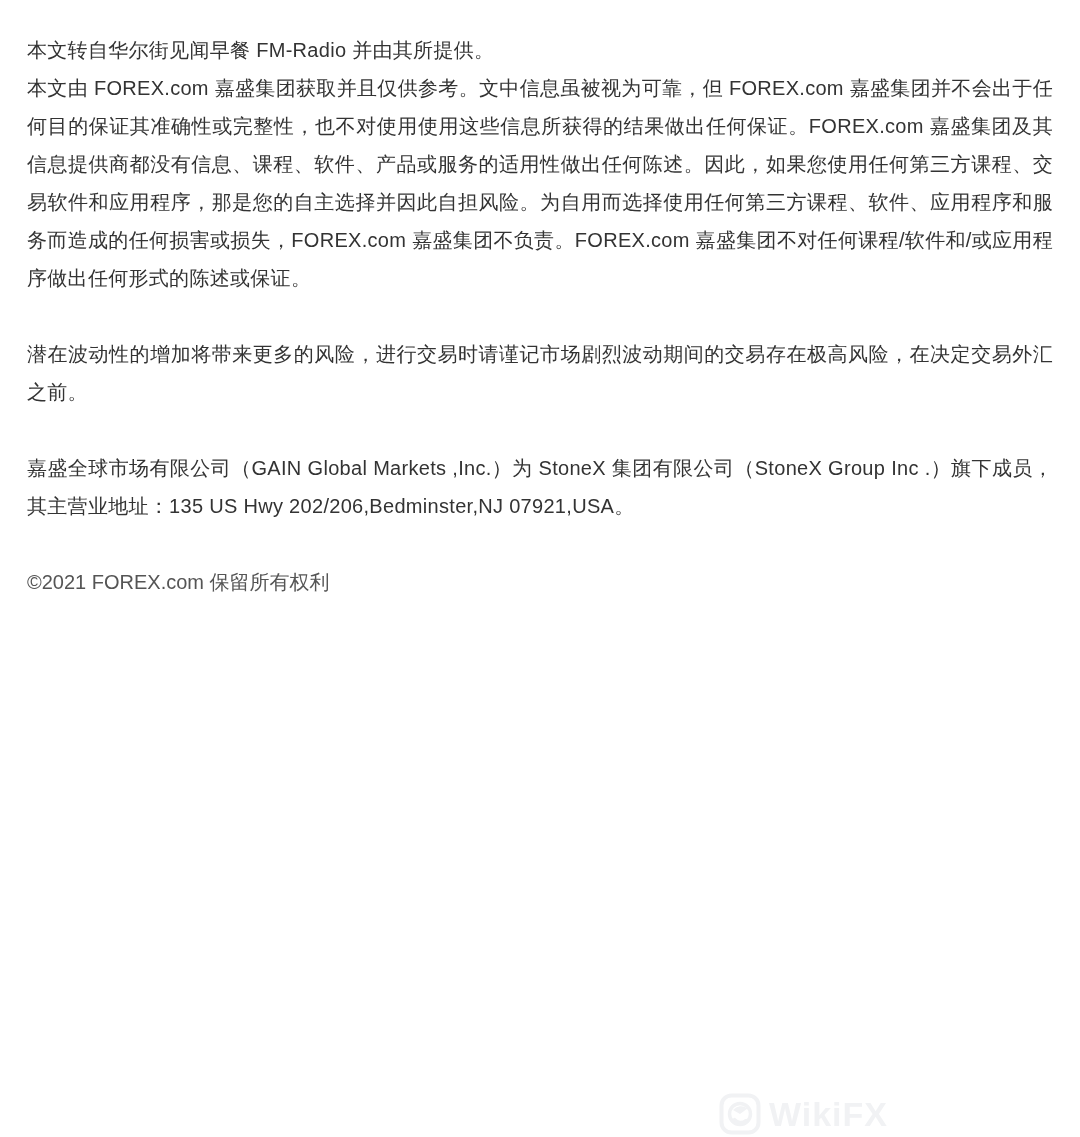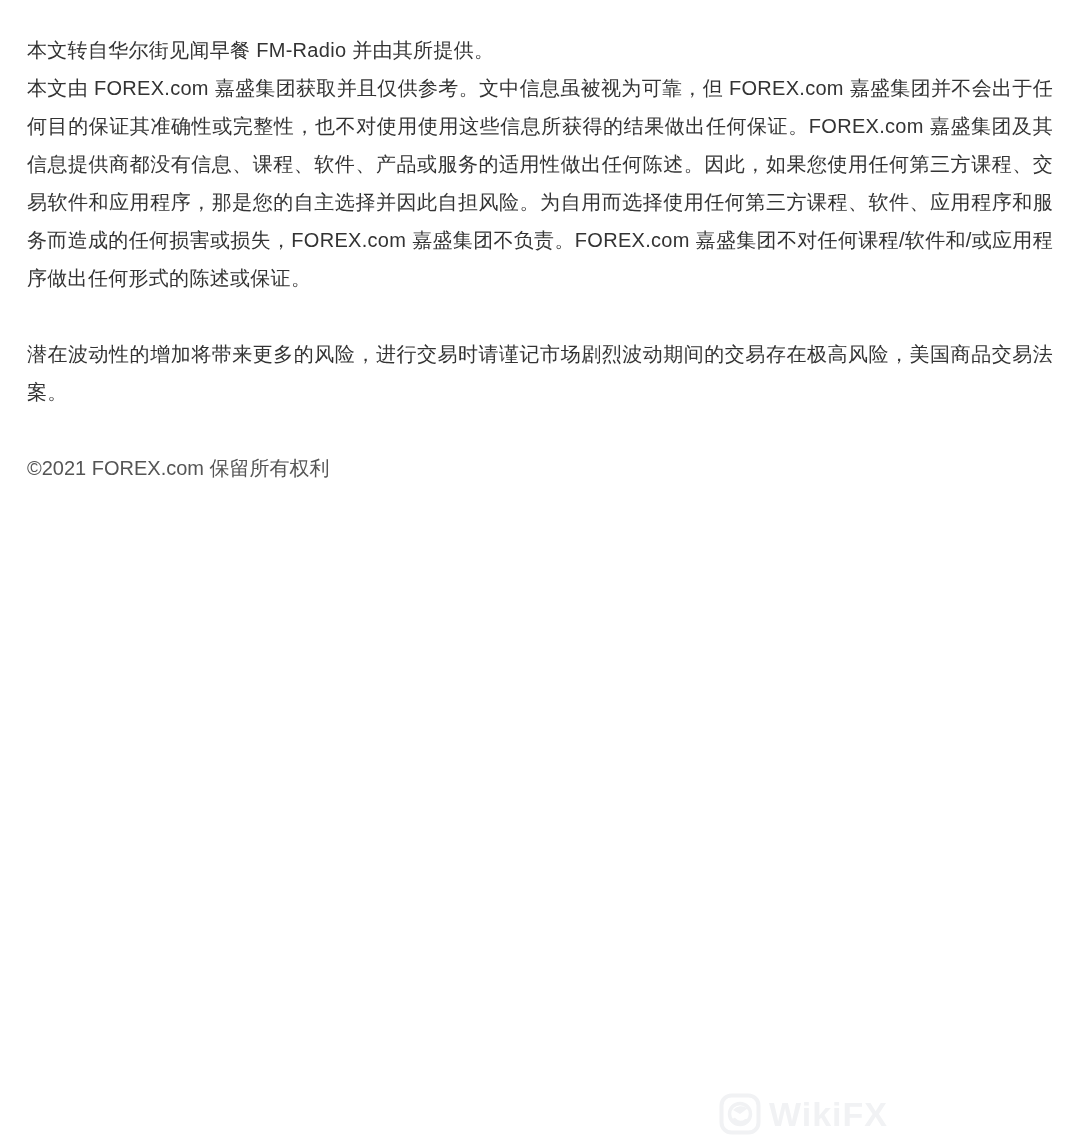--- a/index.html
+++ b/index.html
@@ -60,21 +60,22 @@
   }
 </style>
 </head>
 <body>
 
 <div class="page">
 
   <div class="doc">
     <p class="no-gap">本文转自华尔街见闻早餐 FM-Radio 并由其所提供。</p>
     <p>本文由 FOREX.com 嘉盛集团获取并且仅供参考。文中信息虽被视为可靠，但 FOREX.com 嘉盛集团并不会出于任何目的保证其准确性或完整性，也不对使用使用这些信息所获得的结果做出任何保证。FOREX.com 嘉盛集团及其信息提供商都没有信息、课程、软件、产品或服务的适用性做出任何陈述。因此，如果您使用任何第三方课程、交易软件和应用程序，那是您的自主选择并因此自担风险。为自用而选择使用任何第三方课程、软件、应用程序和服务而造成的任何损害或损失，FOREX.com 嘉盛集团不负责。FOREX.com 嘉盛集团不对任何课程/软件和/或应用程序做出任何形式的陈述或保证。</p>
-    <p>潜在波动性的增加将带来更多的风险，进行交易时请谨记市场剧烈波动期间的交易存在极高风险，美国商品交易法案。</p>
+    <p>潜在波动性的增加将带来更多的风险，进行交易时请谨记市场剧烈波动期间的交易存在极高风险，在决定交易外汇之前。</p>
+    <p>嘉盛全球市场有限公司（GAIN Global Markets ,Inc.）为 StoneX 集团有限公司（StoneX Group Inc .）旗下成员，其主营业地址：135 US Hwy 202/206,Bedminster,NJ 07921,USA。</p>
     <div class="copyright">©2021 FOREX.com 保留所有权利</div>
   </div>
 
   <div class="watermark">
     <svg class="logo" width="42" height="42" viewBox="0 0 42 42" aria-hidden="true">
       <rect x="2.5" y="2.5" width="37" height="37" rx="10" fill="none" stroke="#f1f2f4" stroke-width="4"></rect>
       <circle cx="21" cy="21" r="10.5" fill="none" stroke="#f1f2f4" stroke-width="3.5"></circle>
       <path d="M 14 17 A 10.5 10.5 0 0 1 28.5 15.5 L 21 21 Z" fill="#f1f2f4"></path>
       <path d="M 27 27.5 A 8 8 0 0 1 15.5 26.5" fill="none" stroke="#f1f2f4" stroke-width="3.5" stroke-linecap="round"></path>
     </svg>

